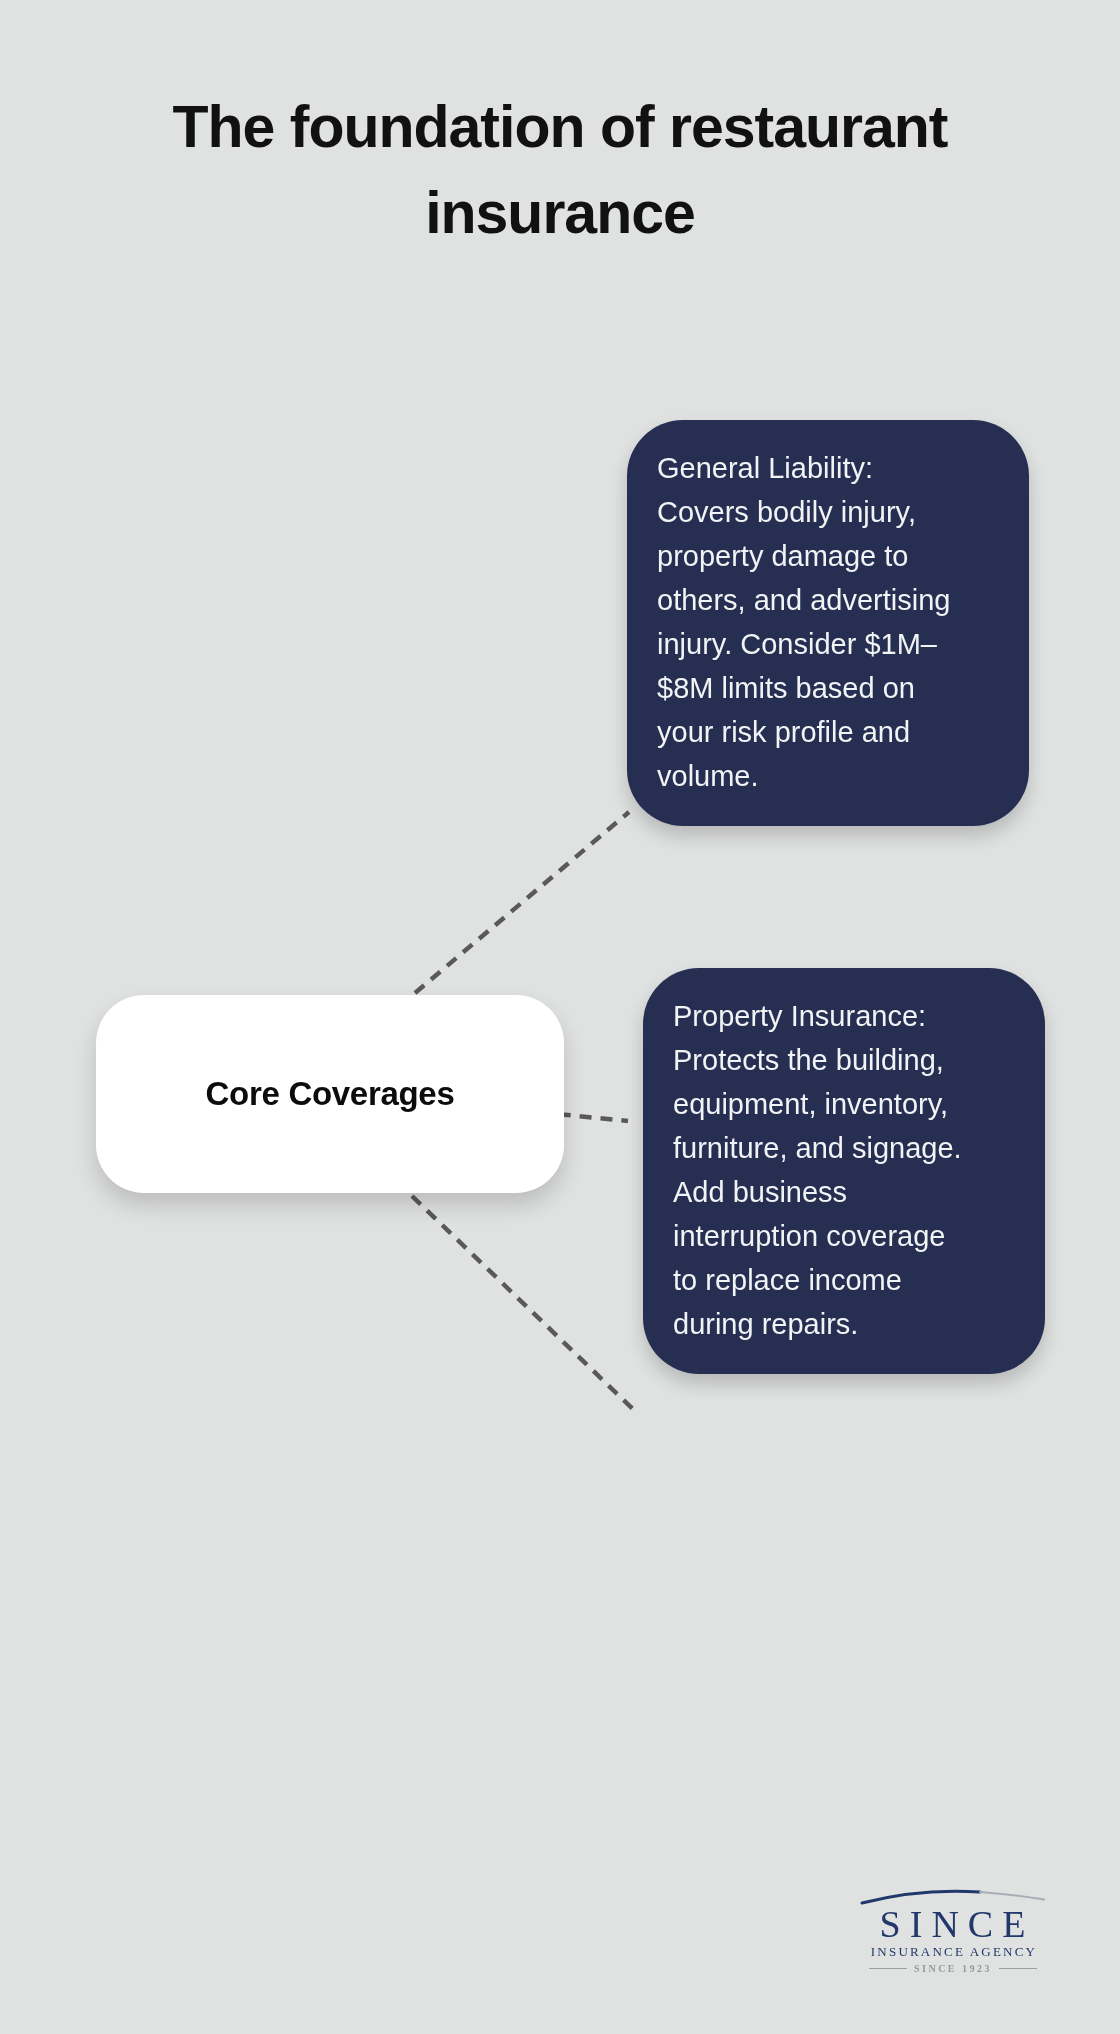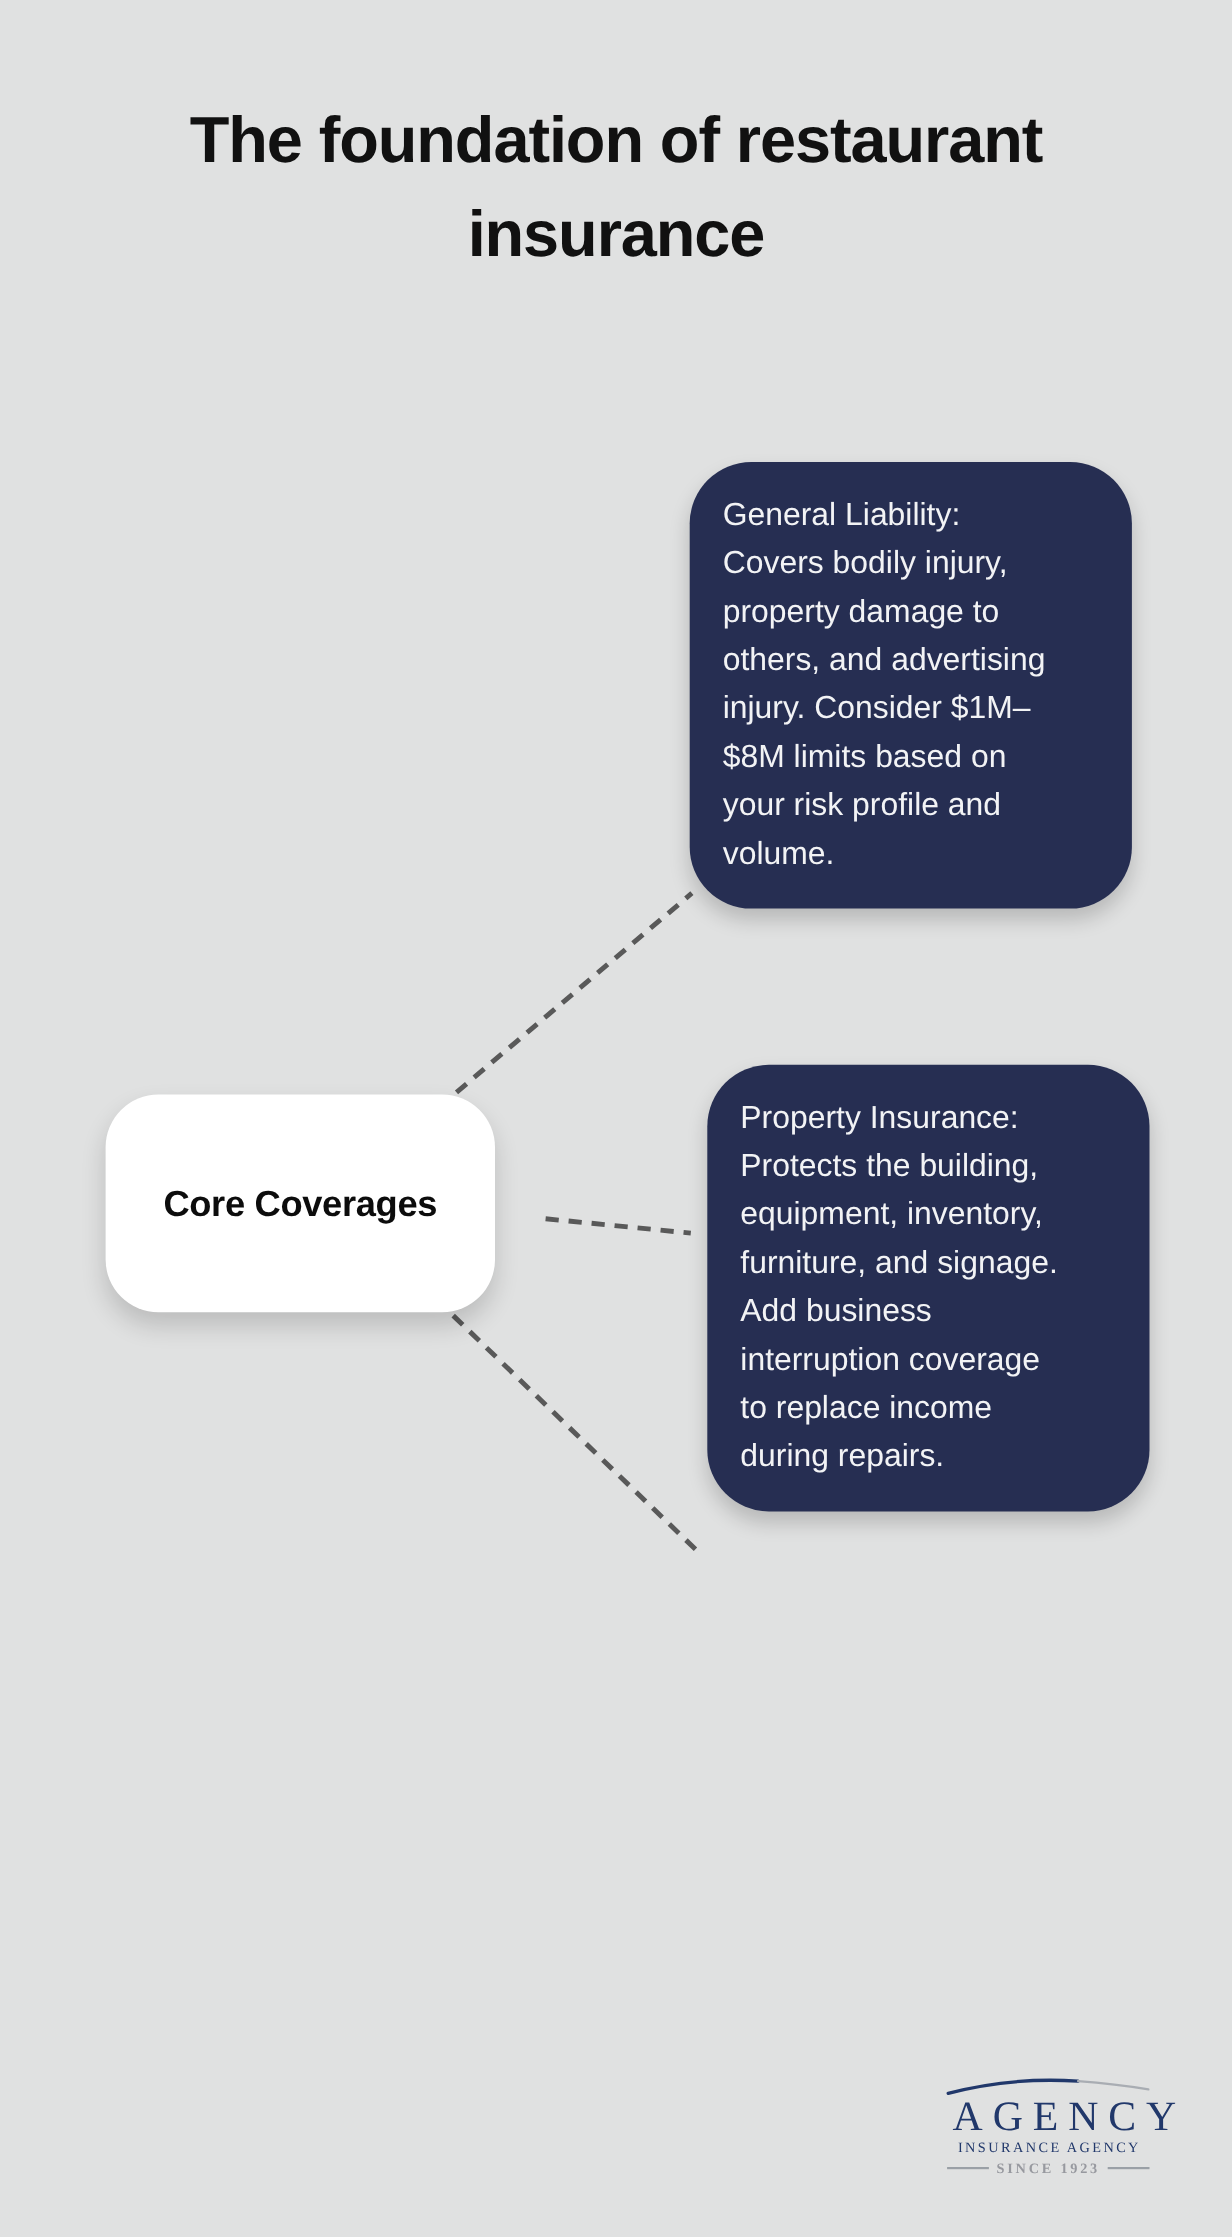--- a/index.html
+++ b/index.html
@@ -56,21 +56,21 @@
     box-shadow: 0 10px 18px rgba(0, 0, 0, 0.18);
   }
   .branch-card p { margin: 0; }
   .branch-card.pos-1 { top: 420px; }
   .branch-card.pos-2 { top: 968px; margin-left: 16px; }
   .branch-card.pos-3 { top: 1405px; }
   .center-node {
     position: absolute;
     left: 96px;
     top: 995px;
-    width: 354px;
+    width: 468px;
     height: 198px;
     box-sizing: border-box;
     background: var(--node-bg, #ffffff);
     border-radius: 48px;
     display: flex;
     align-items: center;
     justify-content: center;
     box-shadow: 0 12px 22px rgba(0, 0, 0, 0.16);
   }
   .center-node span {
@@ -127,21 +127,21 @@
     justify-content: center;
     gap: 7px;
   }
   .logo-since-row .rule {
     display: inline-block;
     width: 38px;
     height: 1.5px;
     background: var(--logo-rule-gray, #9aa0a6);
   }
   .logo-since-row .since-text {
-    font-size: 13px;
+    font-size: 10px;
     letter-spacing: 2.5px;
     color: var(--logo-tagline-gray, #97999f);
     font-weight: 600;
     white-space: nowrap;
   }
 </style>
 </head>
 <body>
 
 <div class="canvas">
@@ -165,21 +165,21 @@
 
   <div class="center-node">
     <span>Core Coverages</span>
   </div>
 
   <div class="logo">
     <svg class="swoosh" viewBox="0 0 190 20" xmlns="http://www.w3.org/2000/svg">
       <path class="swoosh-navy" d="M4 17 Q 62 2 122 6"></path>
       <path class="swoosh-gray" d="M122 6 Q 156 8.5 186 13.5"></path>
     </svg>
-    <div class="logo-name">AGENCY</div>
+    <div class="logo-name">SINCE</div>
     <div class="logo-subtitle">INSURANCE AGENCY</div>
     <div class="logo-since-row">
       <span class="rule"></span>
       <span class="since-text">SINCE 1923</span>
       <span class="rule"></span>
     </div>
   </div>
 
 </div>
 

